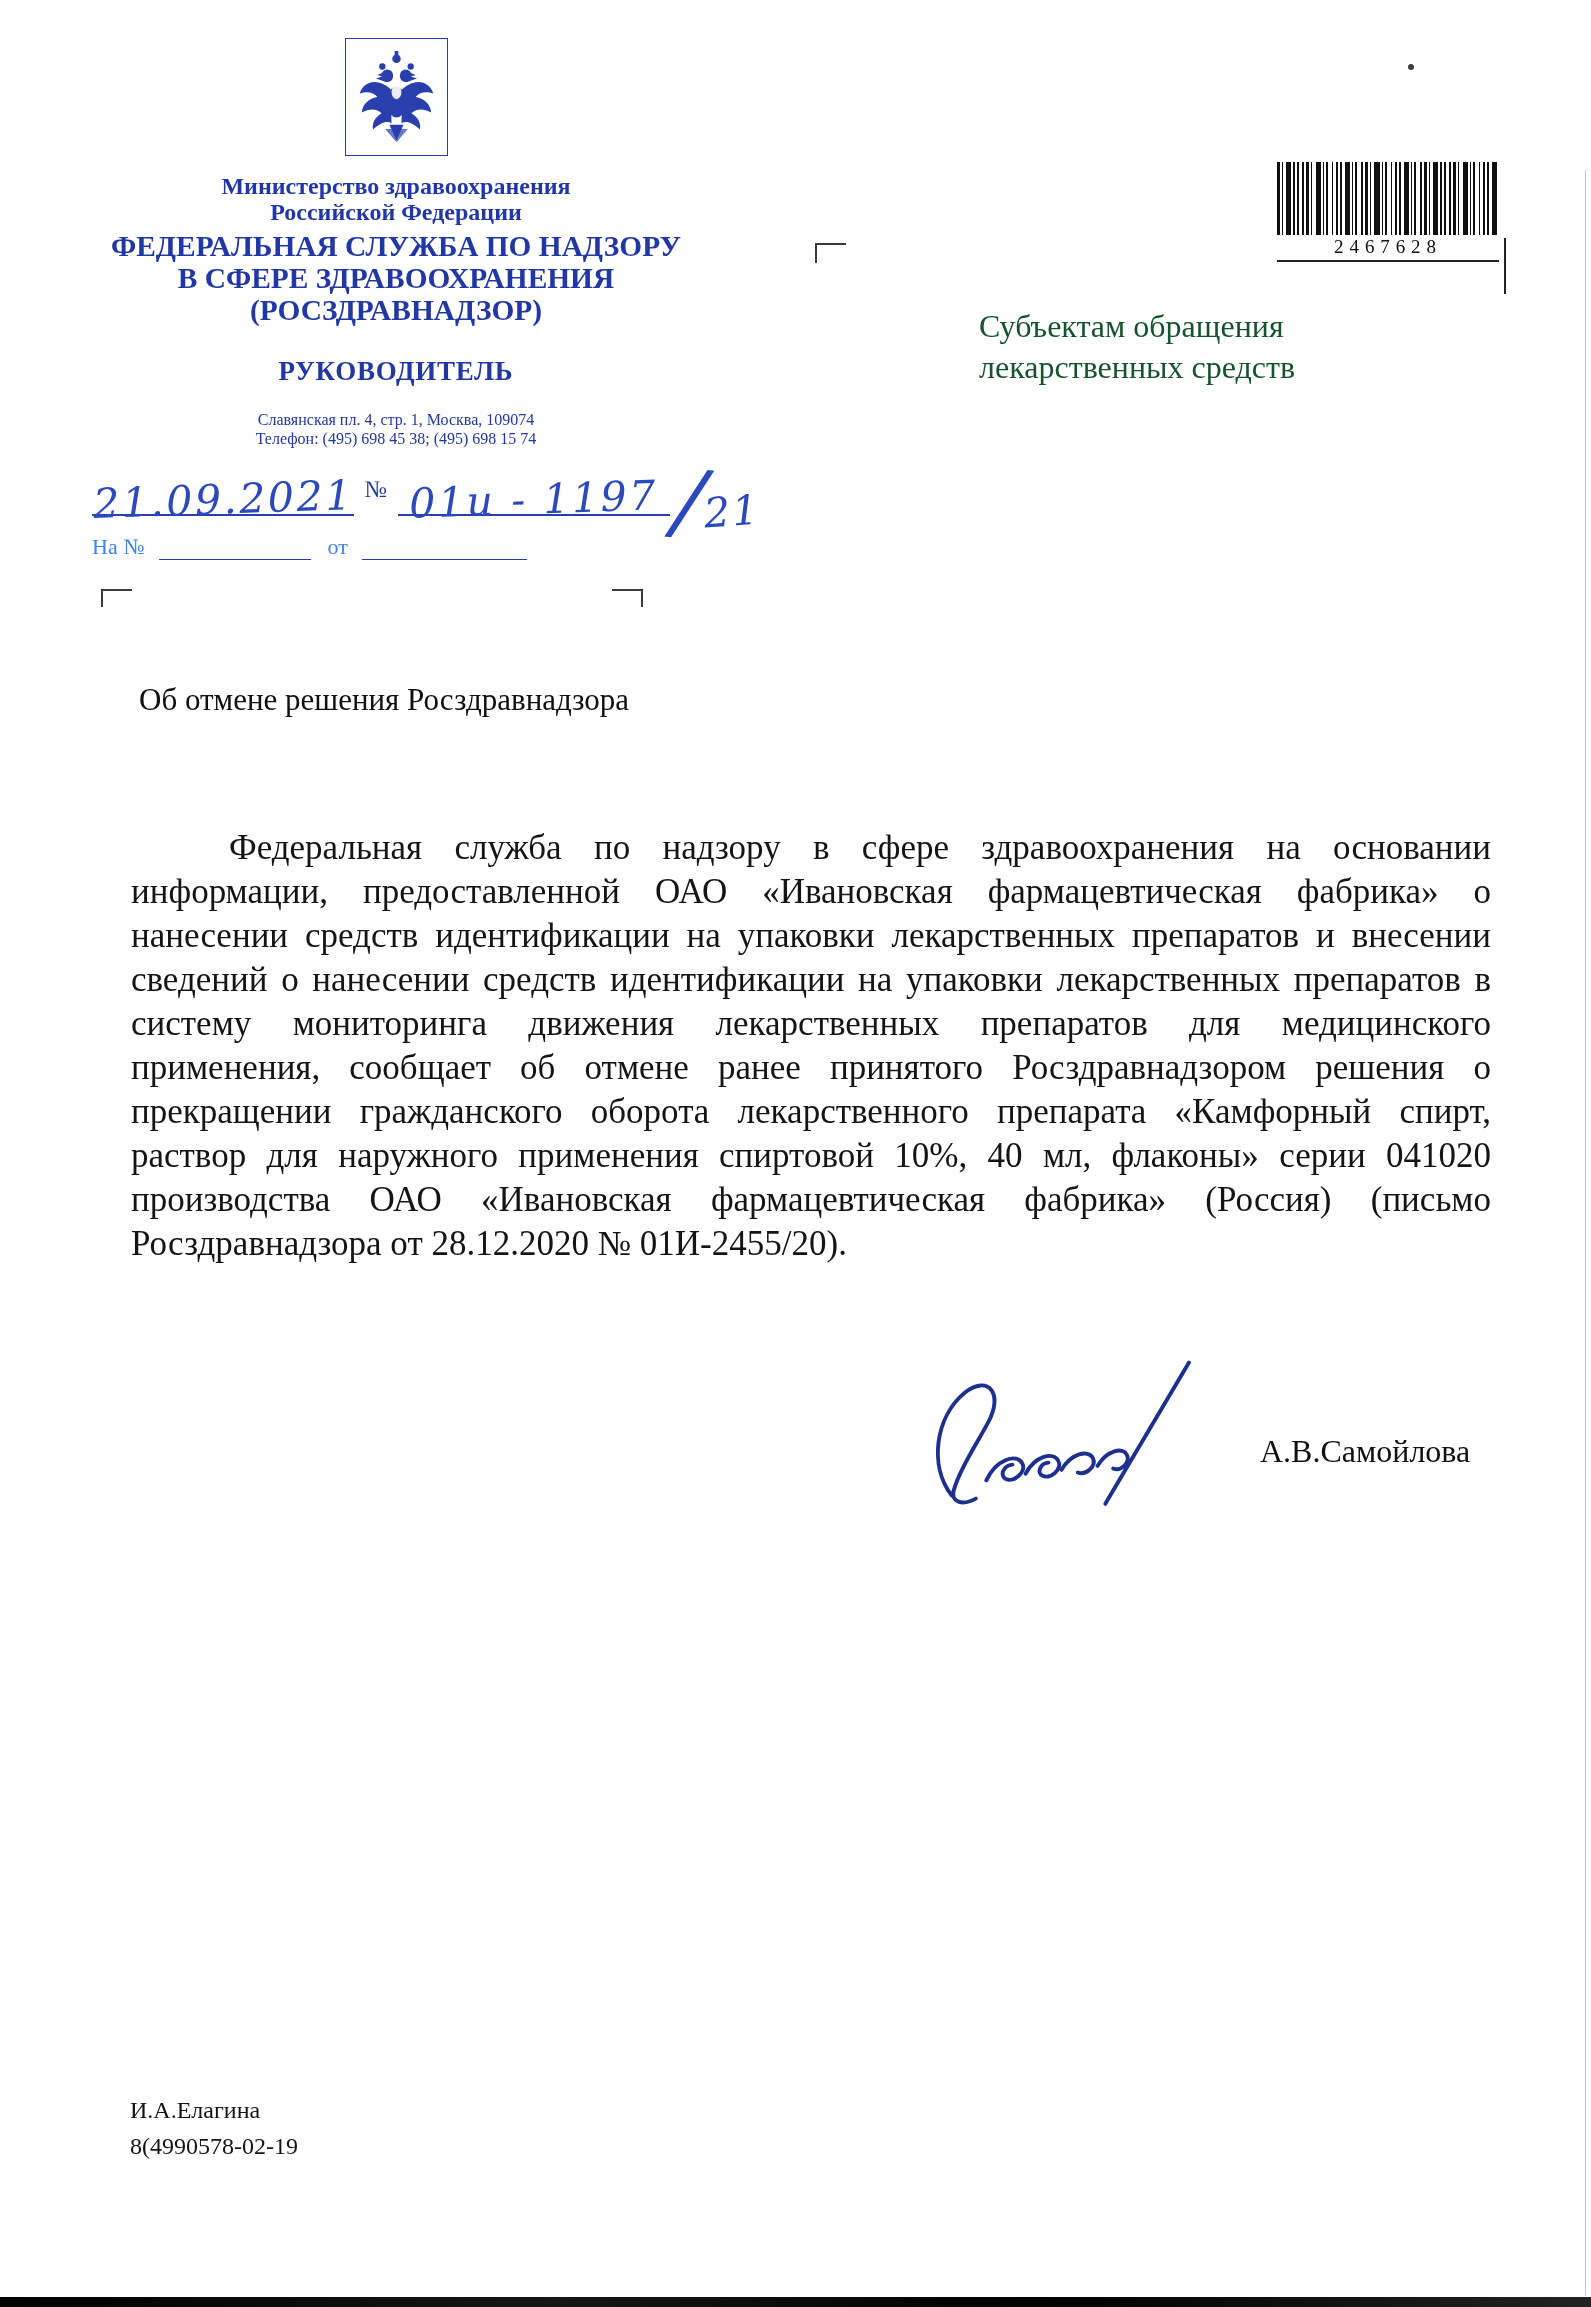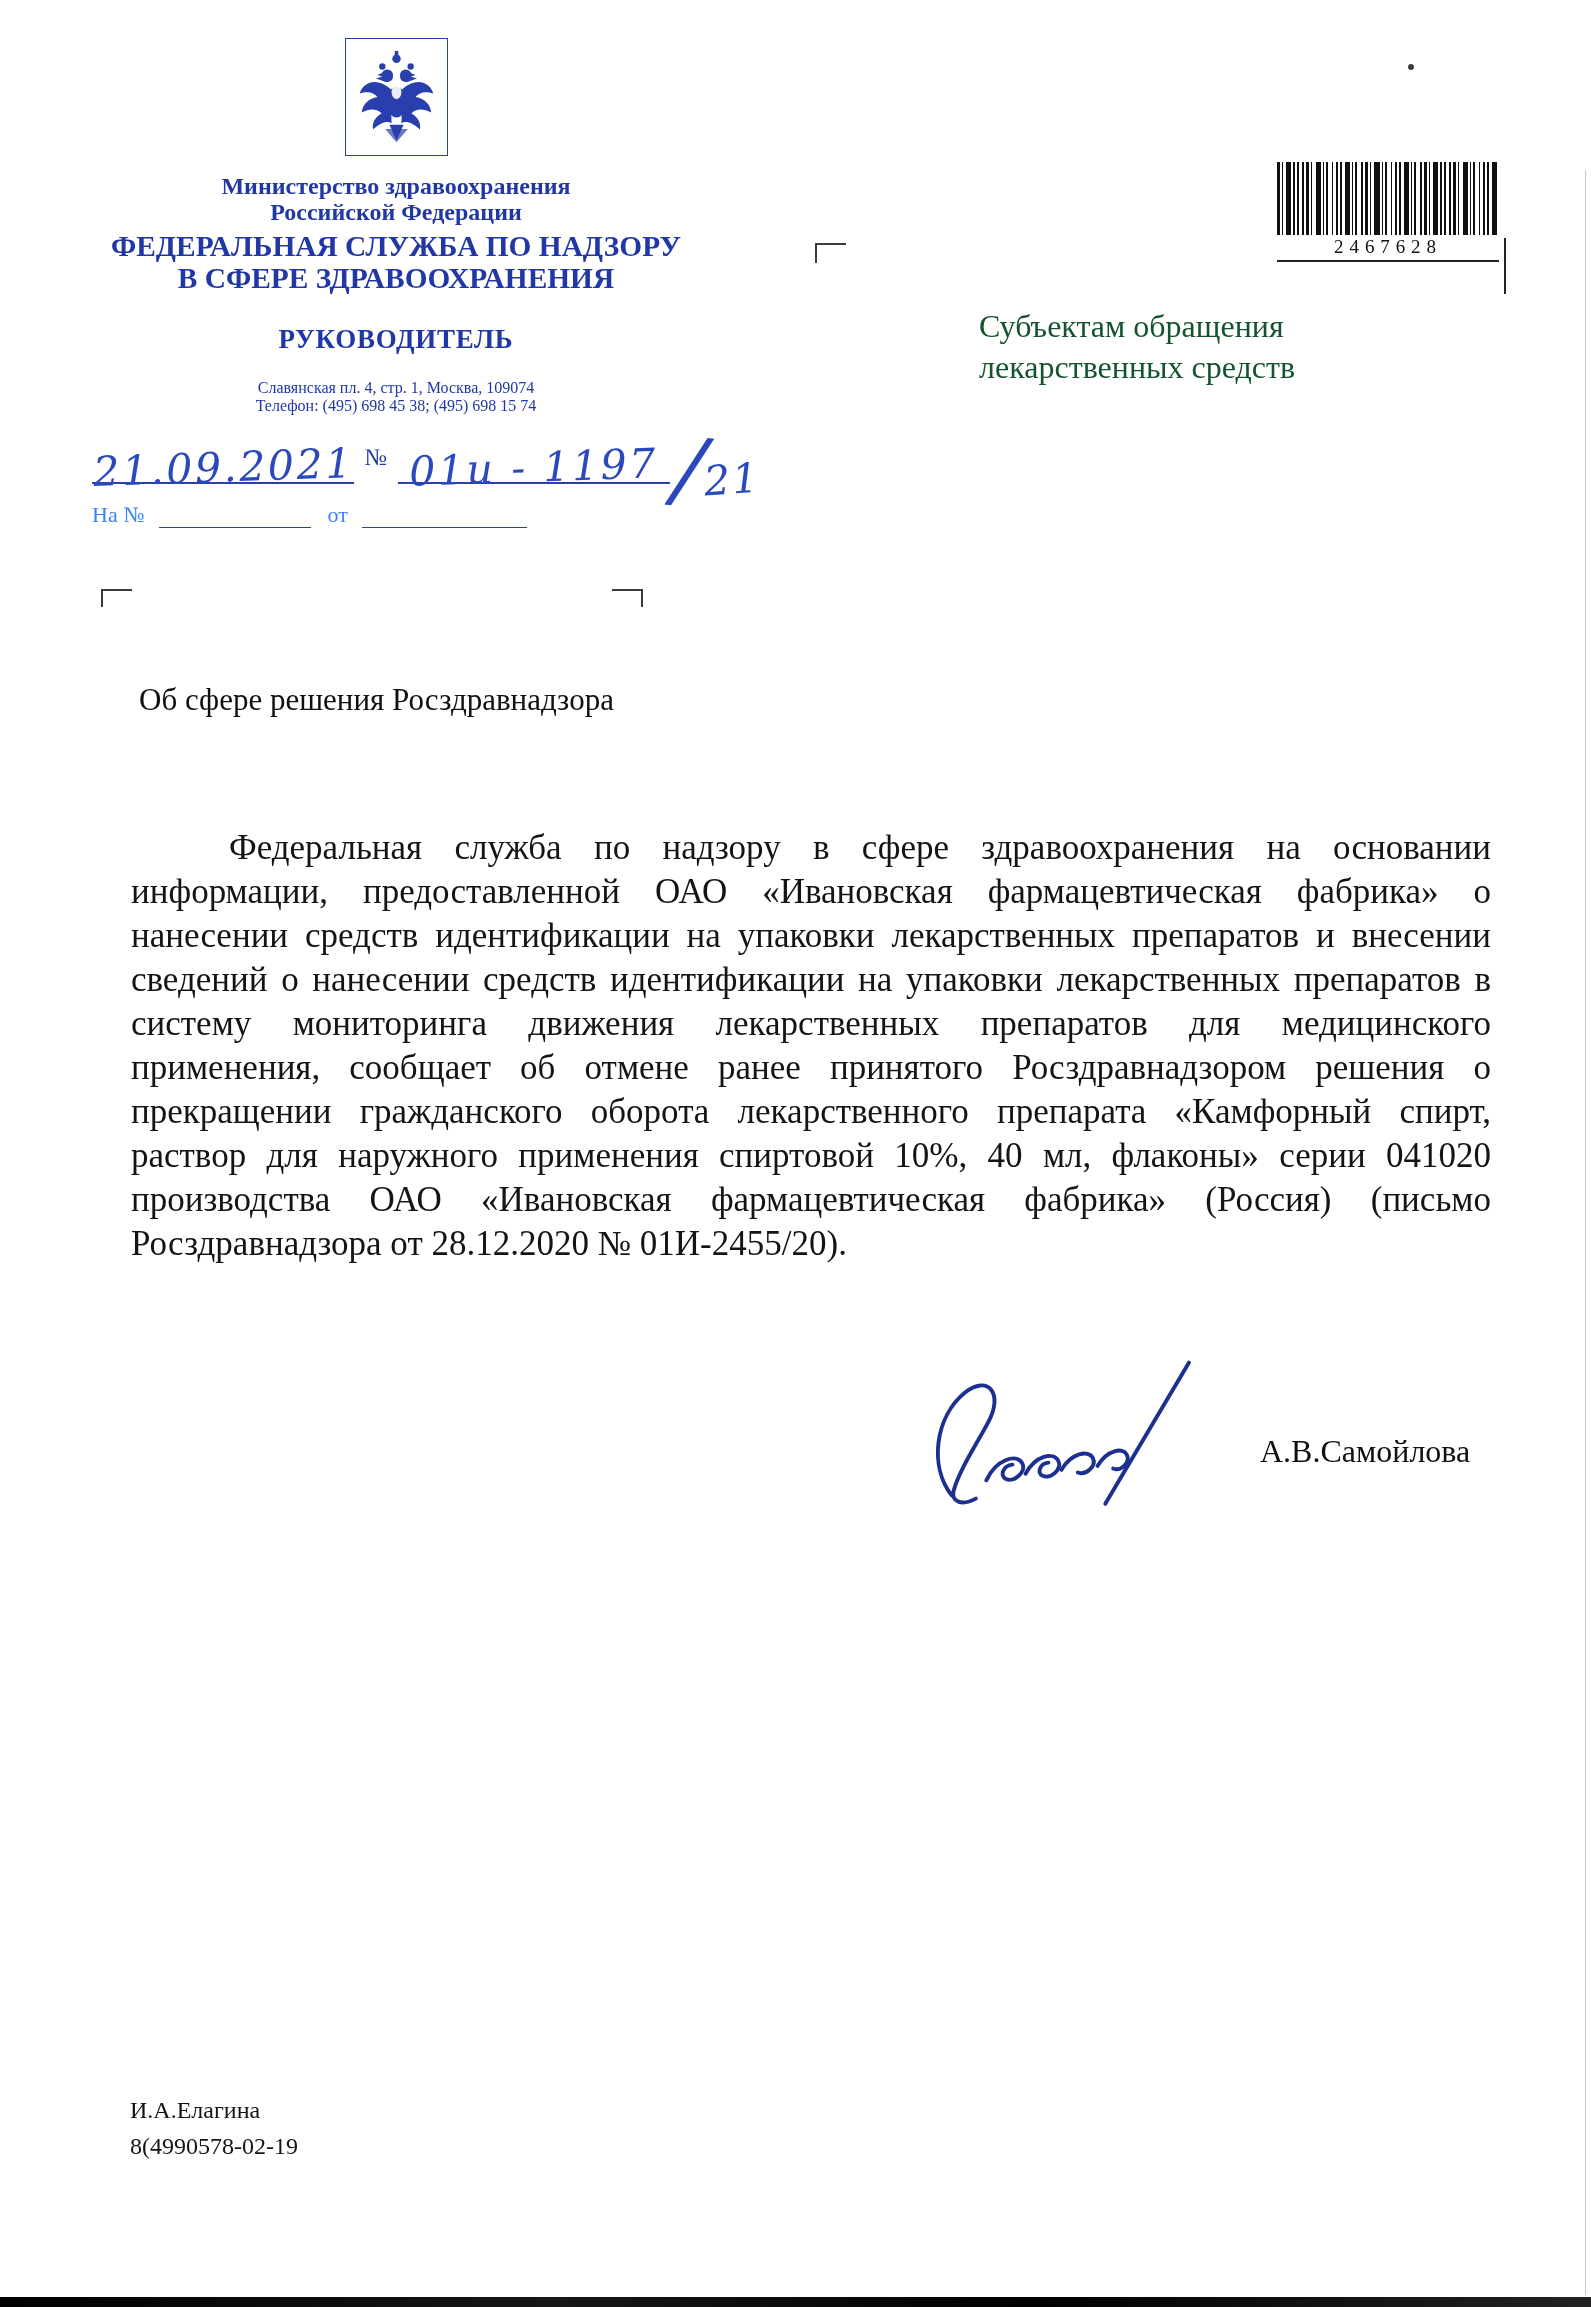--- a/index.html
+++ b/index.html
@@ -254,20 +254,21 @@
     </div>
 
     <div class="ministry">
       <div>Министерство здравоохранения</div>
       <div>Российской Федерации</div>
     </div>
 
     <div class="agency">
       <div>ФЕДЕРАЛЬНАЯ СЛУЖБА ПО НАДЗОРУ</div>
       <div>В СФЕРЕ ЗДРАВООХРАНЕНИЯ</div>
+      <div>(РОСЗДРАВНАДЗОР)</div>
     </div>
 
     <div class="position">РУКОВОДИТЕЛЬ</div>
 
     <div class="contact">
       <div>Славянская пл. 4, стр. 1, Москва, 109074</div>
       <div>Телефон: (495) 698 45 38; (495) 698 15 74</div>
     </div>
 
     <div class="ref-line">
@@ -292,21 +293,21 @@
     <div class="barcode-number">2467628</div>
     <div class="barcode-underline"></div>
     <div class="barcode-tick"></div>
   </div>
 
   <div class="recipient">
     <div>Субъектам обращения</div>
     <div>лекарственных средств</div>
   </div>
 
-  <div class="subject">Об сфере решения Росздравнадзора</div>
+  <div class="subject">Об отмене решения Росздравнадзора</div>
 
   <p class="body-text">Федеральная служба по надзору в сфере здравоохранения на основании информации, предоставленной ОАО «Ивановская фармацевтическая фабрика» о нанесении средств идентификации на упаковки лекарственных препаратов и внесении сведений о нанесении средств идентификации на упаковки лекарственных препаратов в систему мониторинга движения лекарственных препаратов для медицинского применения, сообщает об отмене ранее принятого Росздравнадзором решения о прекращении гражданского оборота лекарственного препарата «Камфорный спирт, раствор для наружного применения спиртовой 10%, 40 мл, флаконы» серии 041020 производства ОАО «Ивановская фармацевтическая фабрика» (Россия) (письмо Росздравнадзора от 28.12.2020 № 01И-2455/20).</p>
 
   <div class="signature-flourish">
     <svg width="340" height="203" viewBox="0 0 520 310">
       <g stroke="#1d2f8f" stroke-width="6" fill="none" stroke-linecap="round" stroke-linejoin="round">
         <path d="M105,245 C70,200 80,125 125,88 C160,60 186,88 160,135 C140,172 116,208 108,238 C104,254 120,262 142,250"></path>
         <path d="M158,222 C173,190 205,180 213,196 C220,209 200,226 188,220 C178,215 184,199 198,198"></path>
         <path d="M218,212 C233,184 261,178 268,192 C275,205 256,221 244,215 C235,211 240,196 253,195"></path>
         <path d="M273,206 C288,180 314,175 321,188 C327,200 310,215 298,210"></path>

